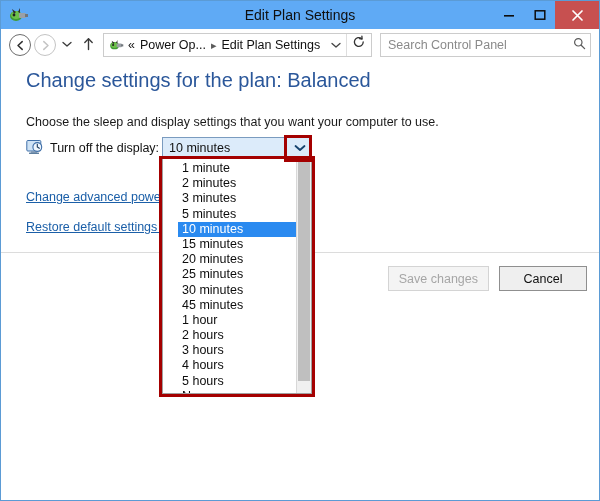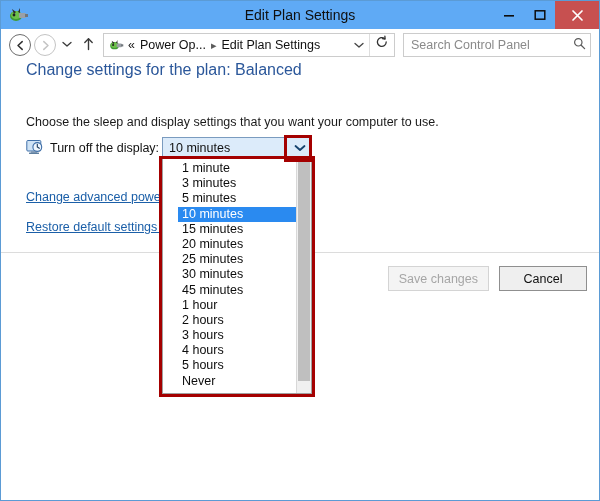--- a/index.html
+++ b/index.html
@@ -149,21 +149,21 @@
   .addr-refresh {
     width: 24px;
     text-align: center;
     font-size: 13px;
     color: #333;
     border-left: 1px solid #dedede;
     flex: 0 0 auto;
     line-height: 22px;
   }
   .searchbox {
-    width: 188px;
+    width: 211px;
     height: 24px;
     border: 1px solid #cccccc;
     background: #ffffff;
     display: flex;
     align-items: center;
     box-sizing: border-box;
     flex: 0 0 auto;
   }
   .search-text {
     flex: 1 1 auto;
@@ -177,22 +177,22 @@
 
   
   .content {
     flex: 1 1 auto;
     position: relative;
     background: #ffffff;
     overflow: hidden;
   }
   .heading {
     position: absolute;
-    left: 25px; top: 0;
-    font-size: 16px;
+    left: 25px; top: 8px;
+    font-size: 20px;
     color: #2b579a;
     white-space: nowrap;
   }
   .subheading {
     position: absolute;
     left: 25px; top: 54px;
     font-size: 12.5px;
     color: #1a1a1a;
     white-space: nowrap;
   }
@@ -491,20 +491,21 @@
           <path d="M1.5 2 L6 6 L10.5 2" stroke="#16436e" stroke-width="1.8" fill="none" stroke-linecap="round" stroke-linejoin="round"></path>
         </svg>
       </div>
     </div>
     <div class="combo-arrow-box"></div>
 
     <div class="dropdown-annot"></div>
     <div class="dropdown">
       <div class="dd-list">
         <div class="dd-item">1 minute</div>
+        <div class="dd-item">2 minutes</div>
         <div class="dd-item">3 minutes</div>
         <div class="dd-item">5 minutes</div>
         <div class="dd-item selected">10 minutes</div>
         <div class="dd-item">15 minutes</div>
         <div class="dd-item">20 minutes</div>
         <div class="dd-item">25 minutes</div>
         <div class="dd-item">30 minutes</div>
         <div class="dd-item">45 minutes</div>
         <div class="dd-item">1 hour</div>
         <div class="dd-item">2 hours</div>

